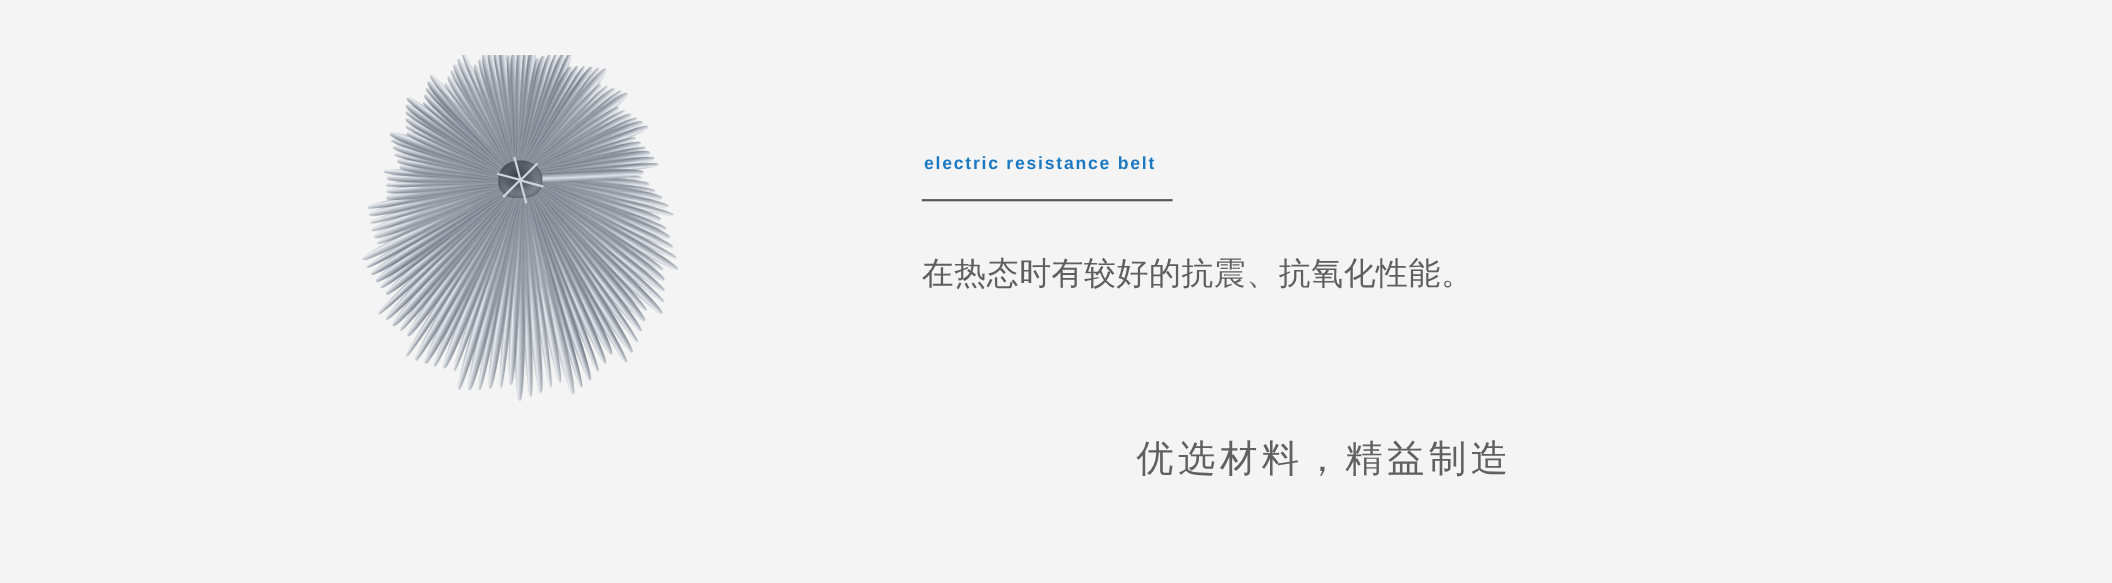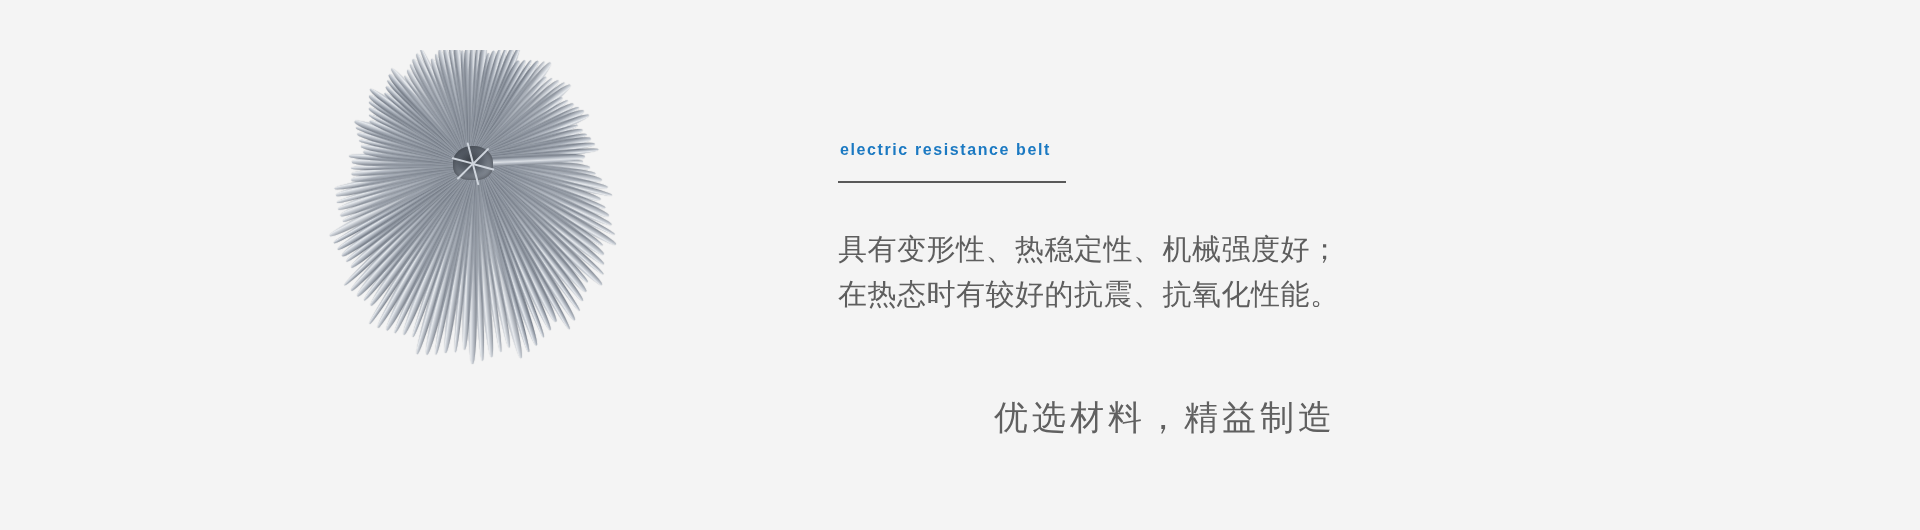--- a/index.html
+++ b/index.html
@@ -147,21 +147,21 @@
     display: block;
     white-space: nowrap;
   }
 
   
   #slogan {
     position: absolute;
     left: 955px;
     top: 395px;
     width: 420px;
-    text-align: center;
+    text-align: right;
   }
   #slogan-cn {
     font-size: 34px;
     line-height: 44px;
     color: #606060;
     letter-spacing: 4px;
     white-space: nowrap;
     font-weight: 400;
   }
   #slogan-en {
@@ -592,21 +592,20 @@
   </div>
 
   <div id="text-block">
 
 
     <div id="title-en">electric resistance belt</div>
 
     <div id="divider"></div>
 
     <div id="description">
-      <span class="line">具有变形性、热稳定性、机械强度好；</span>
       <span class="line">在热态时有较好的抗震、抗氧化性能。</span>
     </div>
   </div>
 
   <div id="slogan">
     <div id="slogan-cn">优选材料，精益制造</div>
   </div>
 
 </div>
 

